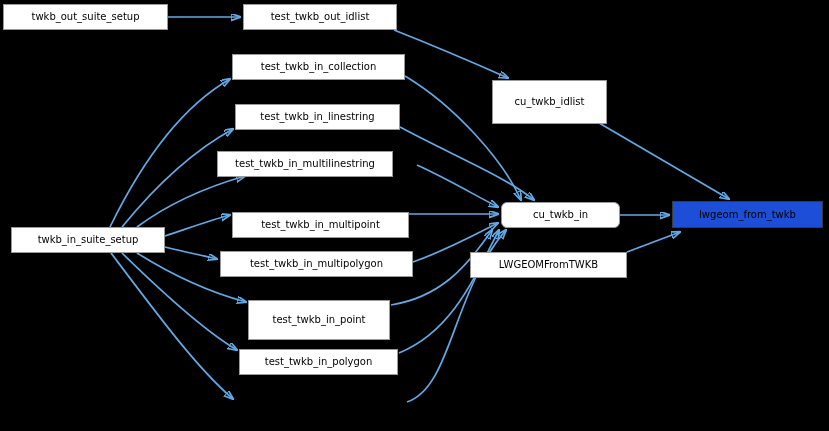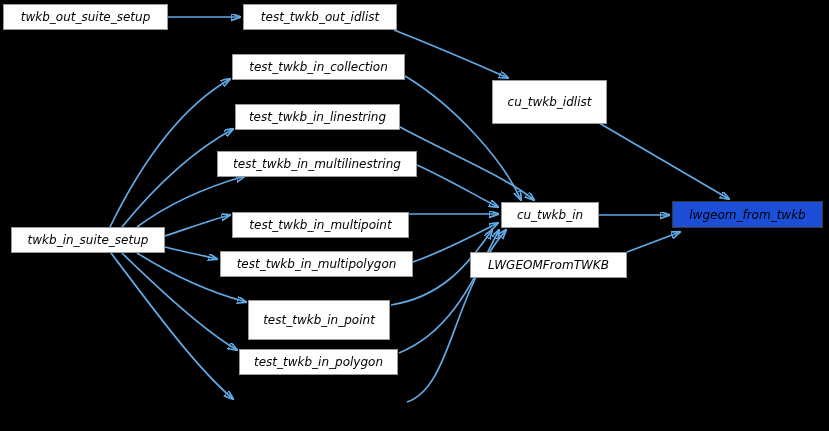--- a/index.html
+++ b/index.html
@@ -20,28 +20,27 @@
     fill: none;
     stroke: #61aae6;
     stroke-width: 1.7;
   }
   .node {
     position: absolute;
     box-sizing: border-box;
     background: #ffffff;
     border: 1px solid #9a9a9a;
     color: #000000;
-    font-size: 12px;
+    font-size: 10px;
     line-height: 1;
     display: flex;
     align-items: center;
     justify-content: center;
     white-space: nowrap;
     cursor: pointer;
-    font-style: italic;
   }
   .node.highlight {
     background: #1d4ed8;
     border: 1px solid #3a3a3a;
     cursor: default;
   }
 </style>
 </head>
 <body>
 
@@ -74,23 +73,23 @@
     <path d="M407,402 C452,387 452,292 506,230" marker-end="url(#arrow)"></path>
     <path d="M596,215 L669,215" marker-end="url(#arrow)"></path>
     <path d="M627,252 L680,232" marker-end="url(#arrow)"></path>
   </svg>
 
   <div class="node" style="left:3px;   top:4px;   width:165px; height:26px;">twkb_out_suite_setup</div>
   <div class="node" style="left:243px; top:4px;   width:154px; height:26px;">test_twkb_out_idlist</div>
   <div class="node" style="left:492px; top:80px;  width:115px; height:44px;">cu_twkb_idlist</div>
   <div class="node" style="left:232px; top:54px;  width:173px; height:26px;">test_twkb_in_collection</div>
   <div class="node" style="left:235px; top:104px; width:165px; height:26px;">test_twkb_in_linestring</div>
-  <div class="node" style="left:217px; top:151px; width:200px; height:26px;">test_twkb_in_multilinestring</div>
+  <div class="node" style="left:217px; top:151px; width:176px; height:26px;">test_twkb_in_multilinestring</div>
   <div class="node" style="left:232px; top:201px; width:177px; height:26px;margin-top:11px;">test_twkb_in_multipoint</div>
   <div class="node" style="left:11px;  top:227px; width:154px; height:26px;">twkb_in_suite_setup</div>
   <div class="node" style="left:220px; top:251px; width:193px; height:26px;">test_twkb_in_multipolygon</div>
-  <div class="node" style="left:501px; top:202px; width:98px;  height:26px;">cu_twkb_in</div>
+  <div class="node" style="left:501px; top:202px; width:119px;  height:26px;border-radius:6px;">cu_twkb_in</div>
   <div class="node highlight" style="left:672px; top:201px; width:151px; height:27px;">lwgeom_from_twkb</div>
   <div class="node" style="left:470px; top:252px; width:157px; height:26px;">LWGEOMFromTWKB</div>
   <div class="node" style="left:248px; top:300px; width:142px; height:40px;">test_twkb_in_point</div>
   <div class="node" style="left:239px; top:349px; width:159px; height:26px;">test_twkb_in_polygon</div>
 
 </div>
 
 </body></html>

